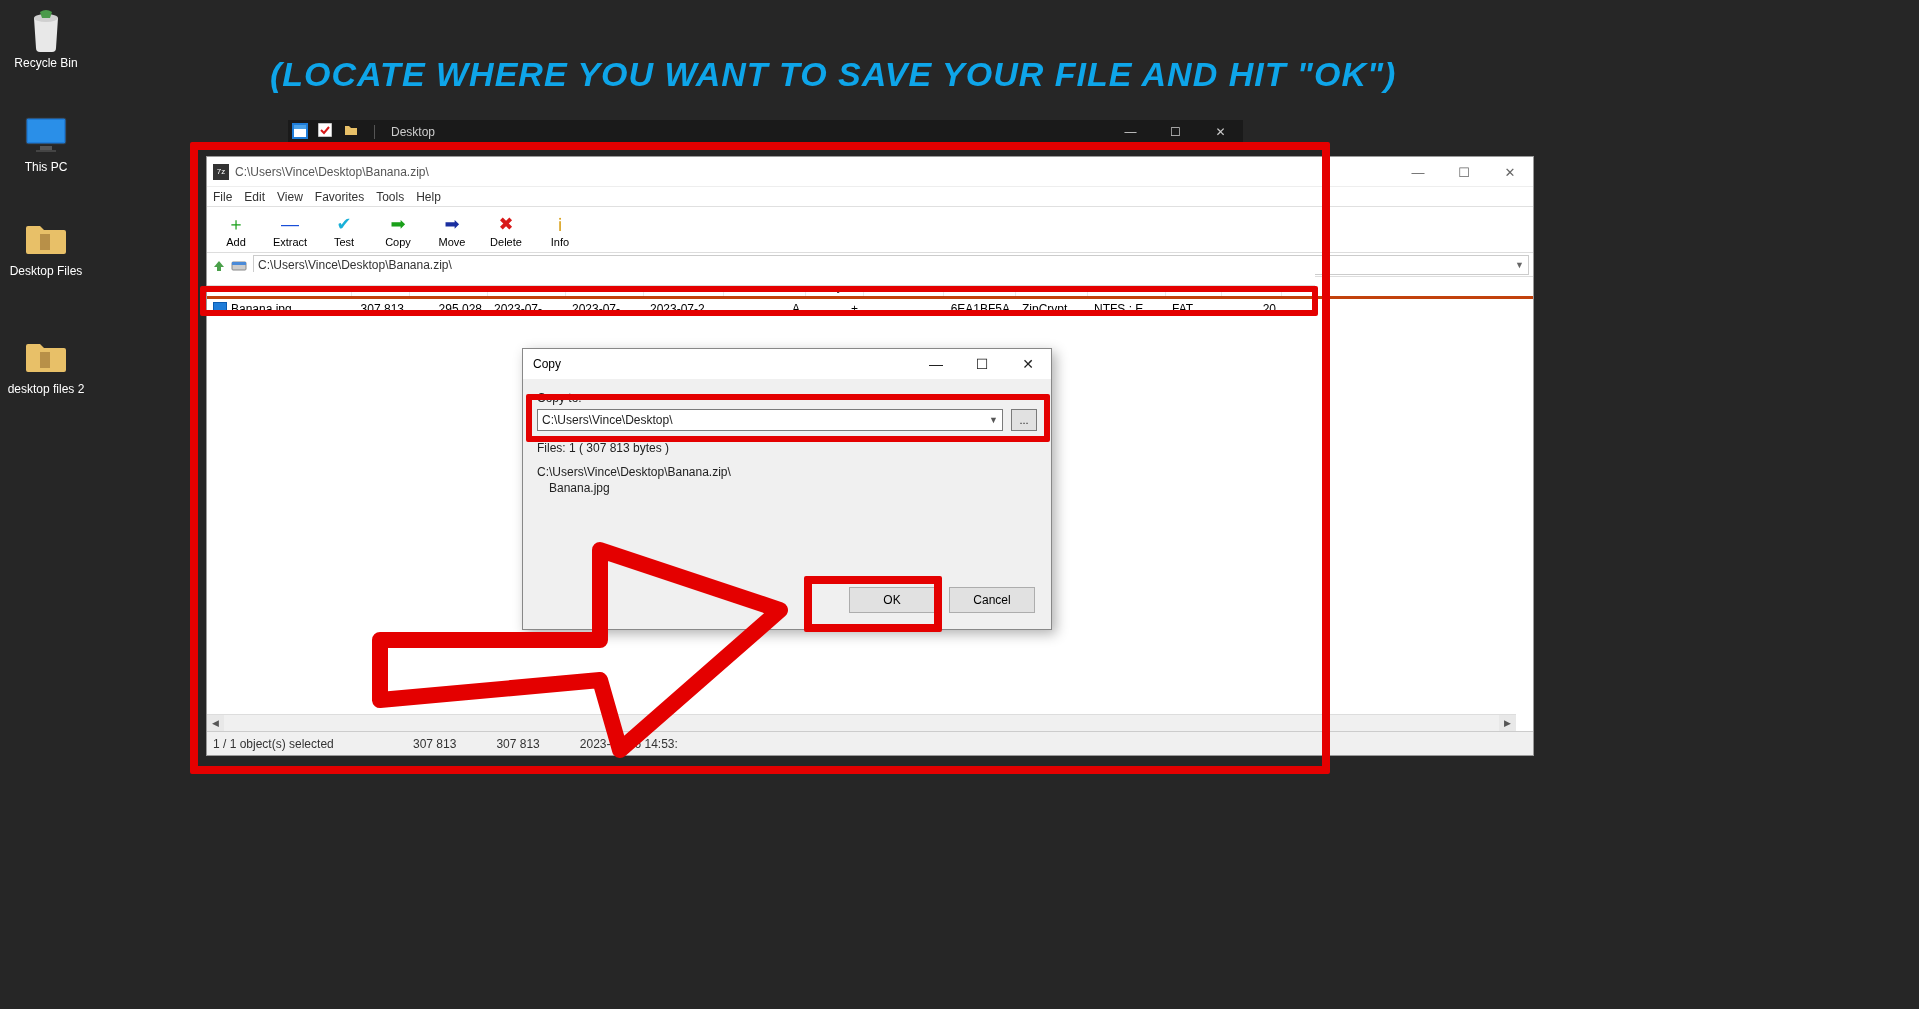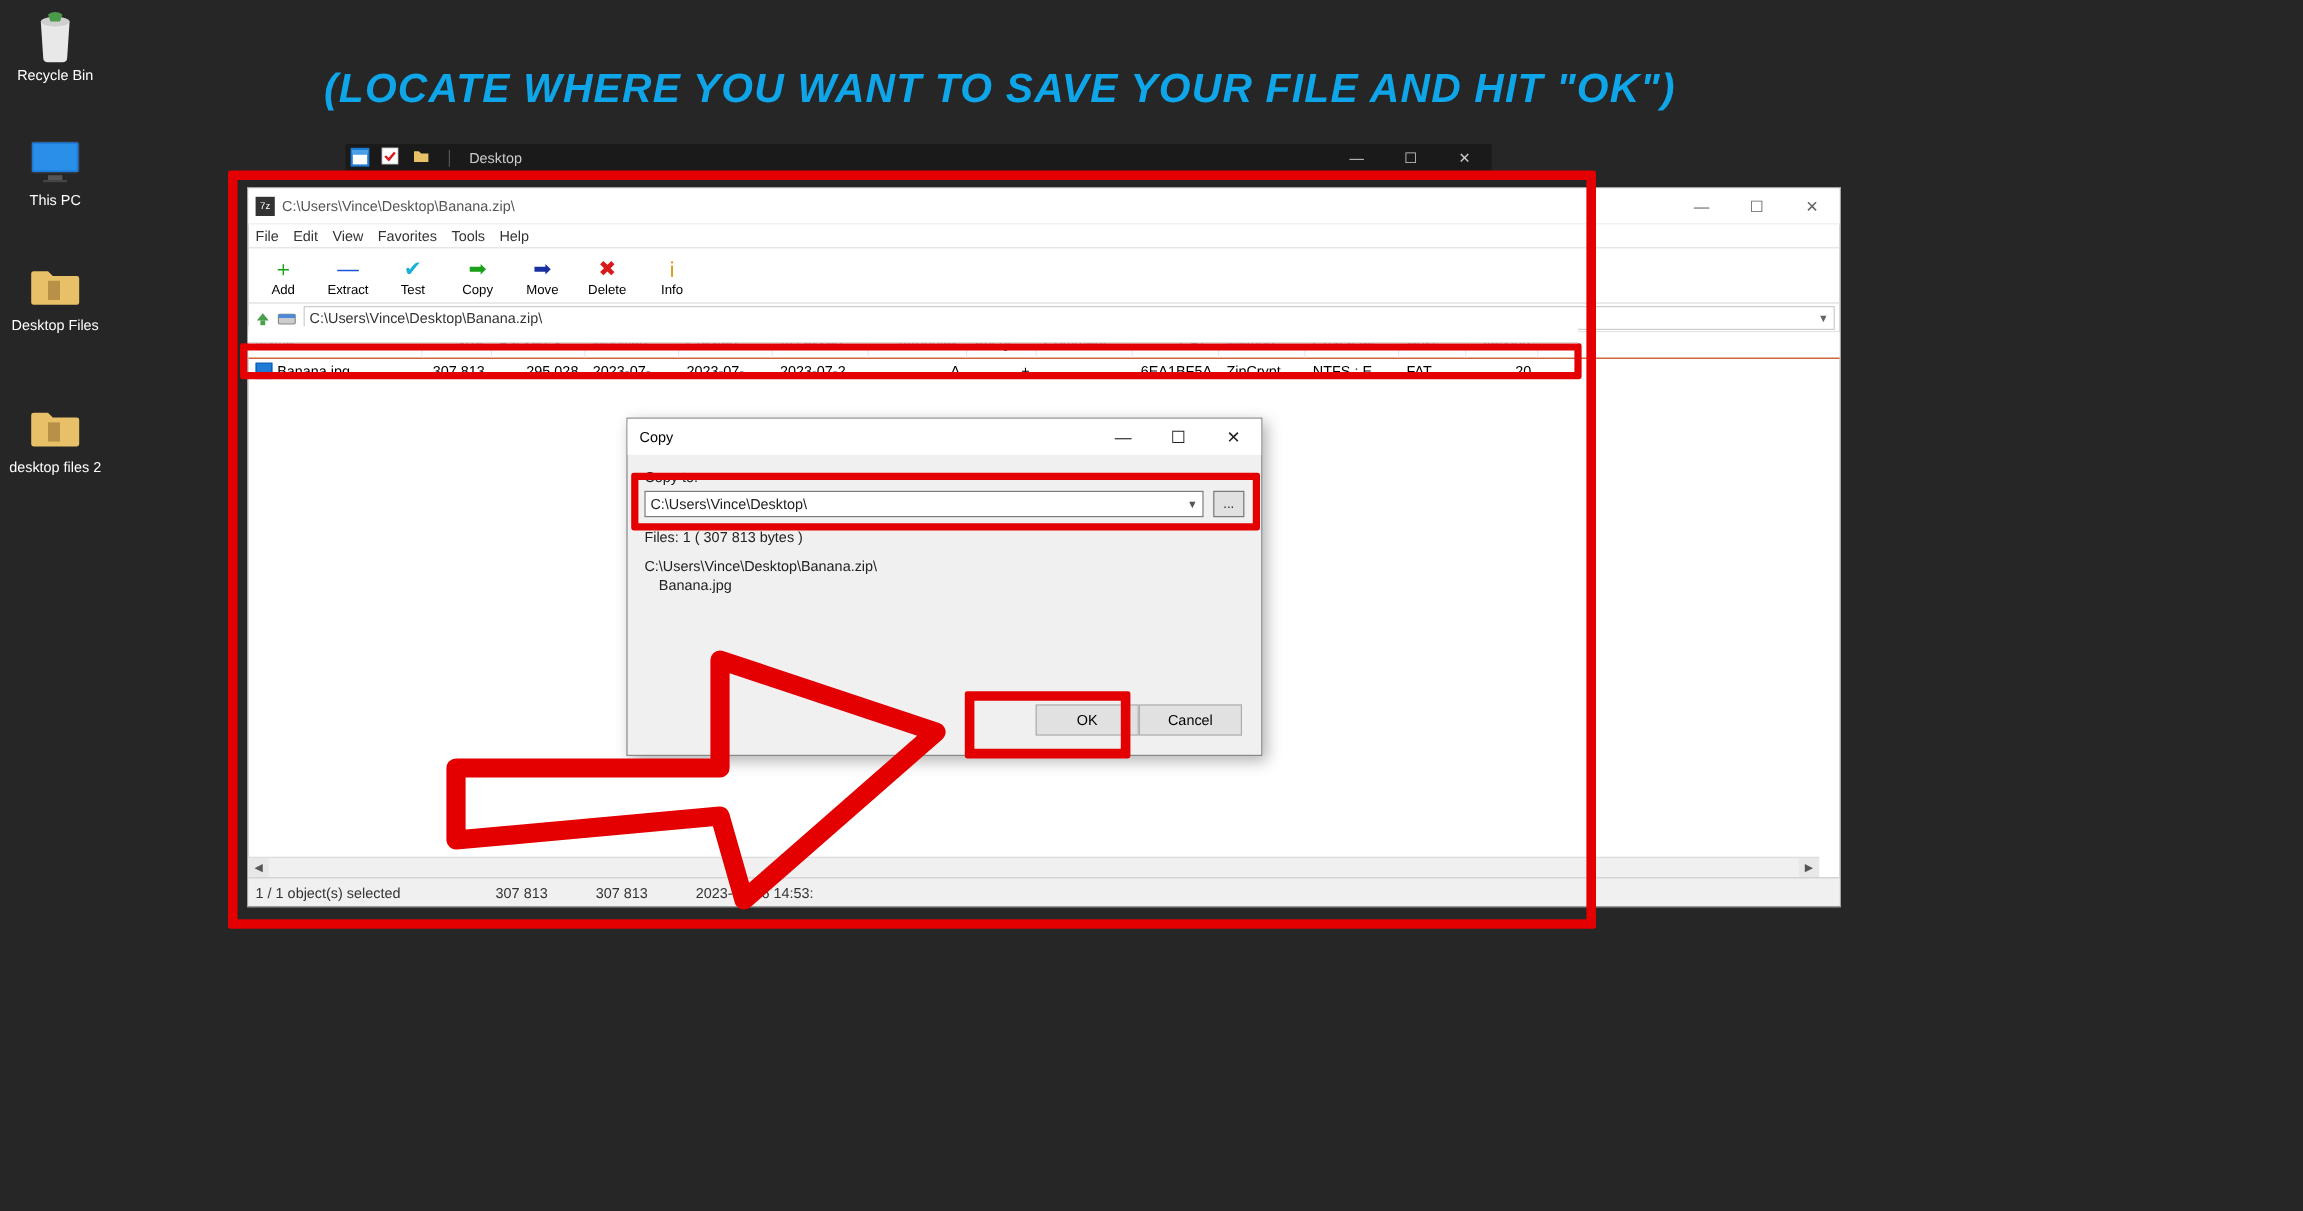--- a/index.html
+++ b/index.html
@@ -30,21 +30,21 @@
 .sevenzip-titlebar .win-controls { position: absolute; right: 0; top: 0; display: flex; }
 .sevenzip-titlebar .win-controls div { width: 46px; height: 30px; display: flex; align-items: center; justify-content: center; font-size: 13px; color: #666; }
 .sevenzip-menu { height: 20px; display: flex; gap: 12px; padding: 0 6px; font-size: 12px; color: #333; align-items: center; border-bottom: 1px solid #e0e0e0; }
 .sevenzip-toolbar { height: 46px; display: flex; gap: 8px; padding: 2px 6px; border-bottom: 1px solid #ddd; }
 .tool-btn { display: flex; flex-direction: column; align-items: center; font-size: 11px; width: 46px; justify-content: flex-end; padding-bottom: 2px; }
 .tool-btn .glyph { font-size: 18px; height: 24px; display: flex; align-items: center; }
 .path-bar { height: 24px; display: flex; align-items: center; padding: 2px 4px; border-bottom: 1px solid #ddd; }
 .path-bar .nav-icon { width: 16px; height: 16px; margin-right: 4px; }
 .path-bar .path-input { flex: 1; border: 1px solid #ccc; background: #fff; height: 20px; padding: 0 4px; font-size: 12px; display: flex; align-items: center; color: #333; position: relative; }
 .path-input .drop-arrow { position: absolute; right: 4px; font-size: 9px; color: #666; }
-.col-headers { height: 22px; display: flex; font-size: 12px; color: #333; border-bottom: 1px solid #c2410c; background: #fff; }
+.col-headers { height: 22px; display: flex; font-size: 12px; color: #333; border-bottom: 3px solid #c2410c; background: #fff; }
 .col-headers div { border-right: 1px solid #e8e8e8; padding: 2px 6px; overflow: hidden; white-space: nowrap; text-overflow: ellipsis; }
 .file-row { height: 20px; display: flex; font-size: 12px; align-items: center; }
 .file-row div { padding: 0 6px; overflow: hidden; white-space: nowrap; text-overflow: ellipsis; }
 .file-row .file-icon { width: 14px; height: 14px; margin-right: 4px; display: inline-block; background: #1e7cd8; border: 1px solid #0a5bb0; vertical-align: middle; }
 .scrollbar-h { position: absolute; bottom: 24px; left: 0; right: 17px; height: 17px; background: #f0f0f0; border-top: 1px solid #ddd; display: flex; align-items: center; }
 .scrollbar-h .arrow { width: 17px; height: 17px; background: #e8e8e8; display: flex; align-items: center; justify-content: center; font-size: 9px; color: #555; }
 .scrollbar-h .track { flex: 1; }
 .sevenzip-status { position: absolute; bottom: 0; left: 0; right: 0; height: 24px; background: #f0f0f0; border-top: 1px solid #ccc; display: flex; align-items: center; font-size: 12px; padding: 0 6px; gap: 40px; color: #333; }
 .sevenzip-status span { display: inline-block; }
 
@@ -55,21 +55,21 @@
 .copy-title .win-controls div { width: 46px; height: 30px; display: flex; align-items: center; justify-content: center; font-size: 14px; color: #222; }
 .copy-body { padding: 12px 14px; font-size: 12px; color: #222; }
 .copy-label { margin-bottom: 4px; }
 .dest-row { display: flex; gap: 8px; margin-bottom: 10px; }
 .dest-input { flex: 1; border: 1px solid #7a7a7a; background: #fff; height: 22px; padding: 0 4px; display: flex; align-items: center; position: relative; font-size: 12px; }
 .dest-input .drop-arrow { position: absolute; right: 4px; font-size: 9px; color: #555; }
 .browse-btn { width: 26px; height: 22px; background: #e1e1e1; border: 1px solid #7a7a7a; display: flex; align-items: center; justify-content: center; font-size: 11px; }
 .files-line { margin-bottom: 10px; }
 .path-line { margin-bottom: 2px; }
 .indent-line { margin-left: 12px; }
-.dialog-buttons { position: absolute; bottom: 16px; right: 16px; display: flex; gap: 0; }
+.dialog-buttons { position: absolute; bottom: 16px; right: 16px; display: flex; gap: 14px; }
 .dlg-btn { width: 86px; height: 26px; background: #e1e1e1; border: 1px solid #adadad; font-size: 12px; display: flex; align-items: center; justify-content: center; }
 
 
 .arrow-svg { position: absolute; left: 360px; top: 520px; }
 
 
 .header-strip { position: absolute; left: 207px; top: 272px; width: 1108px; height: 14px; background: #fff; border-bottom: 1px solid #ddd; z-index: 3; }
 </style>
 </head>
 <body>

